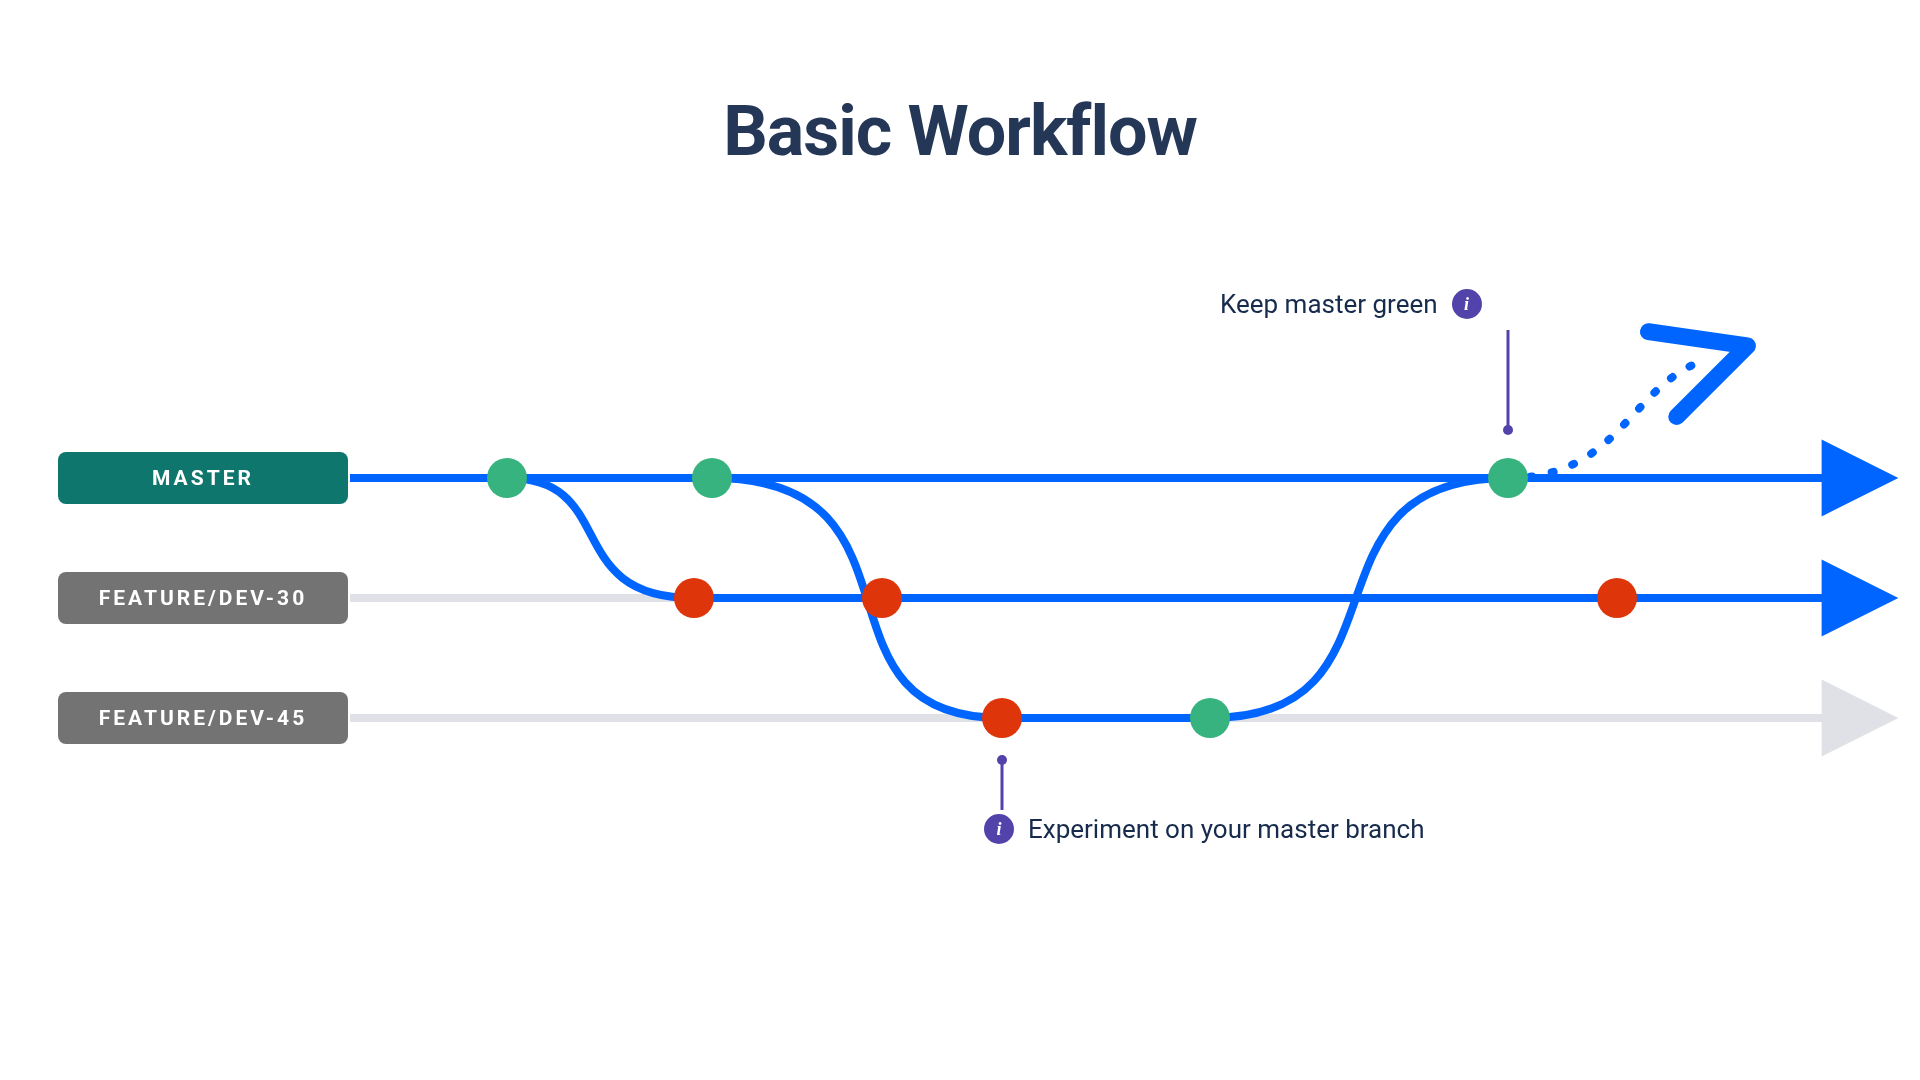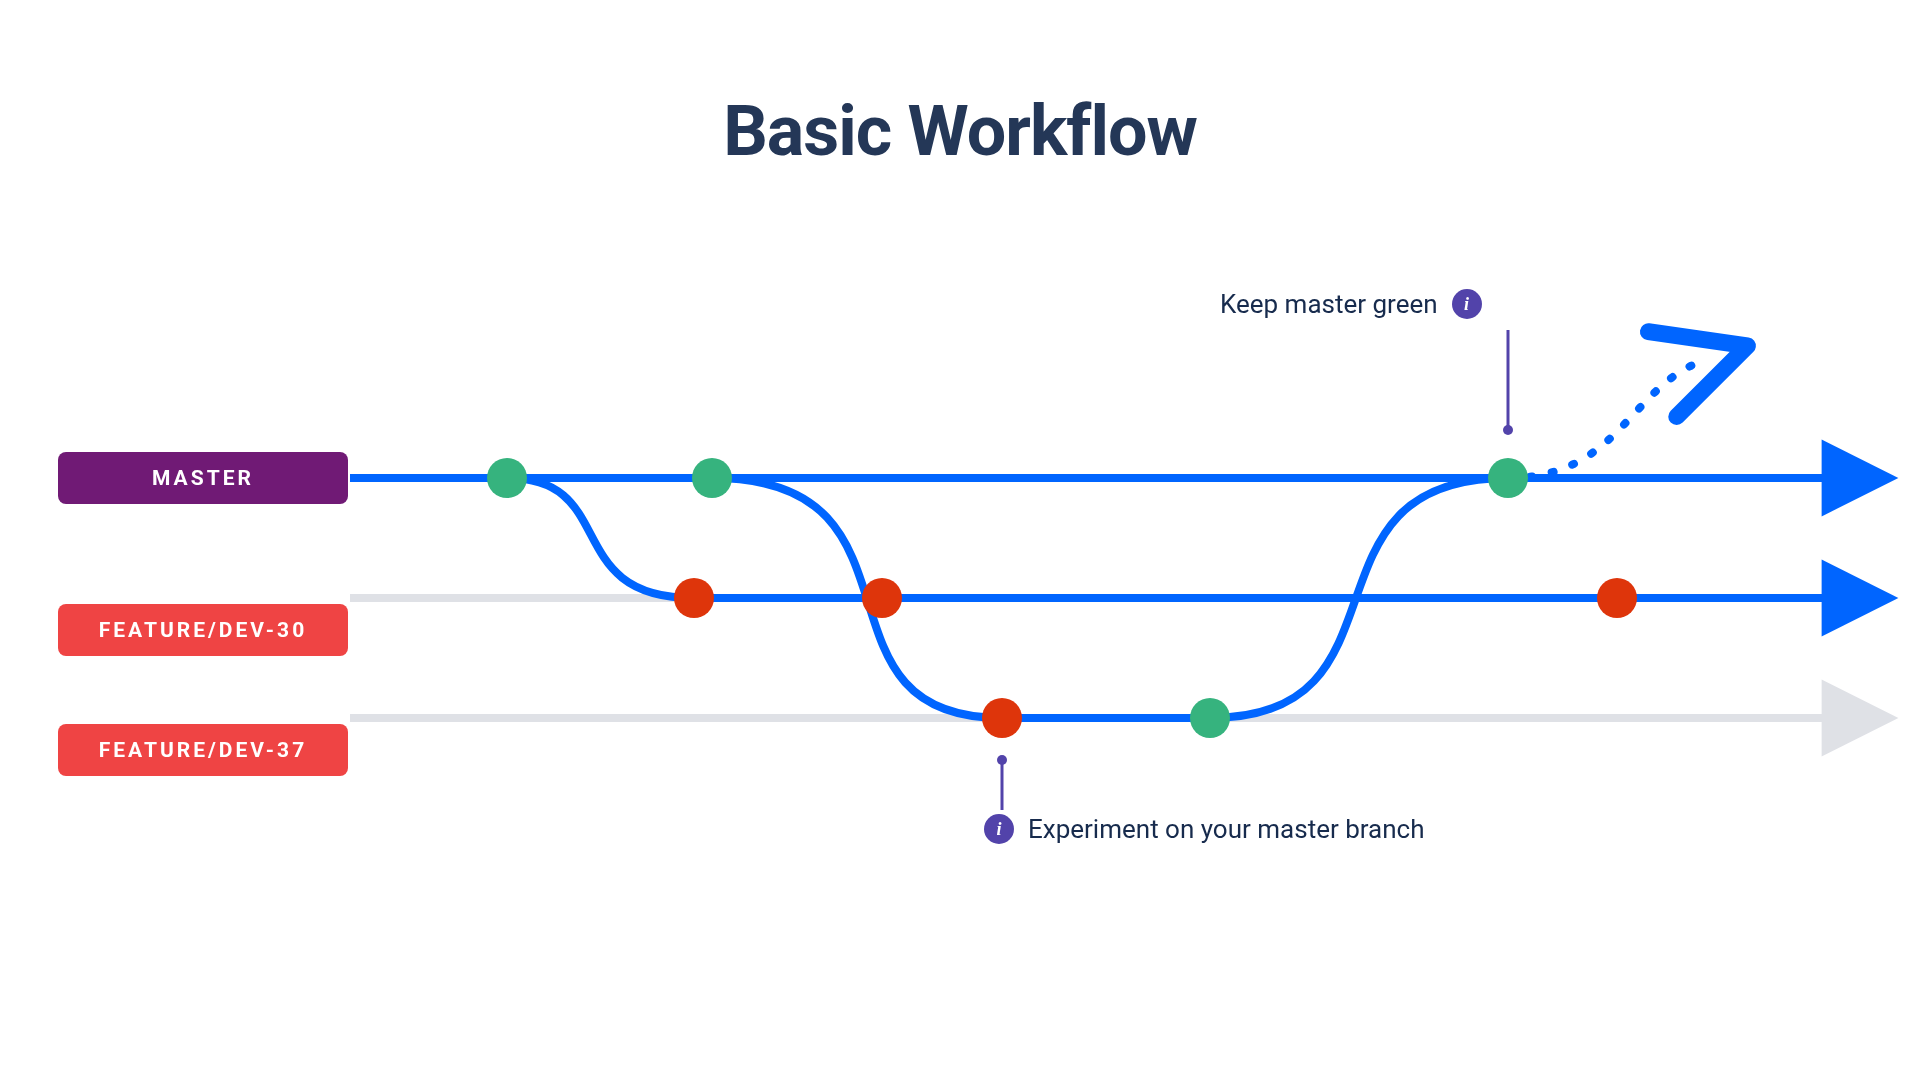--- a/index.html
+++ b/index.html
@@ -1,34 +1,34 @@
 <!DOCTYPE html>
 <html><head>
 <meta charset="utf-8">
 <style>
   html,body{margin:0;padding:0;width:1920px;height:1080px;background:#fff;font-family:-apple-system,BlinkMacSystemFont,"Segoe UI",Roboto,Helvetica,Arial,sans-serif;}
   .stage{position:relative;width:1920px;height:1072px;}
   .title{position:absolute;left:0;width:1920px;text-align:center;font-weight:700;color:#243757;letter-spacing:-1px;}
   .branch-label{position:absolute;height:52px;display:flex;align-items:center;justify-content:center;color:#fff;font-weight:700;letter-spacing:3px;border-radius:8px;font-size:21px;}
-  .branch-master{background:#701a75;}
-  .branch-feature{background:#ef4444;margin-top:32px;}
+  .branch-master{background:#0f766e;}
+  .branch-feature{background:#737373;}
   .annotation{position:absolute;color:#172b4d;font-size:26px;display:flex;align-items:flex-start;gap:14px;}
   .info{width:30px;height:30px;border-radius:50%;background:#5243aa;color:#fff;display:flex;align-items:center;justify-content:center;font-family:Georgia,serif;font-style:italic;font-size:18px;font-weight:600;flex:0 0 30px;}
   svg.diagram{position:absolute;left:0;top:0;width:1920px;height:1080px;}
 </style>
 </head>
 <body>
 
 <div class="stage">
 
   <div class="title" style="top:90px;font-size:70px;">Basic Workflow</div>
 
   <div class="branch-label branch-master" style="left:58px;top:452px;width:290px;">MASTER</div>
   <div class="branch-label branch-feature" style="left:58px;top:572px;width:290px;">FEATURE/DEV-30</div>
-  <div class="branch-label branch-feature" style="left:58px;top:692px;width:290px;">FEATURE/DEV-37</div>
+  <div class="branch-label branch-feature" style="left:58px;top:692px;width:290px;">FEATURE/DEV-45</div>
 
   <div class="annotation" style="left:1220px;top:289px;">
     <span>Keep master green</span>
     <span class="info">i</span>
   </div>
 
   <div class="annotation" style="left:984px;top:814px;">
     <span class="info">i</span>
     <span>Experiment on your master branch</span>
   </div>

